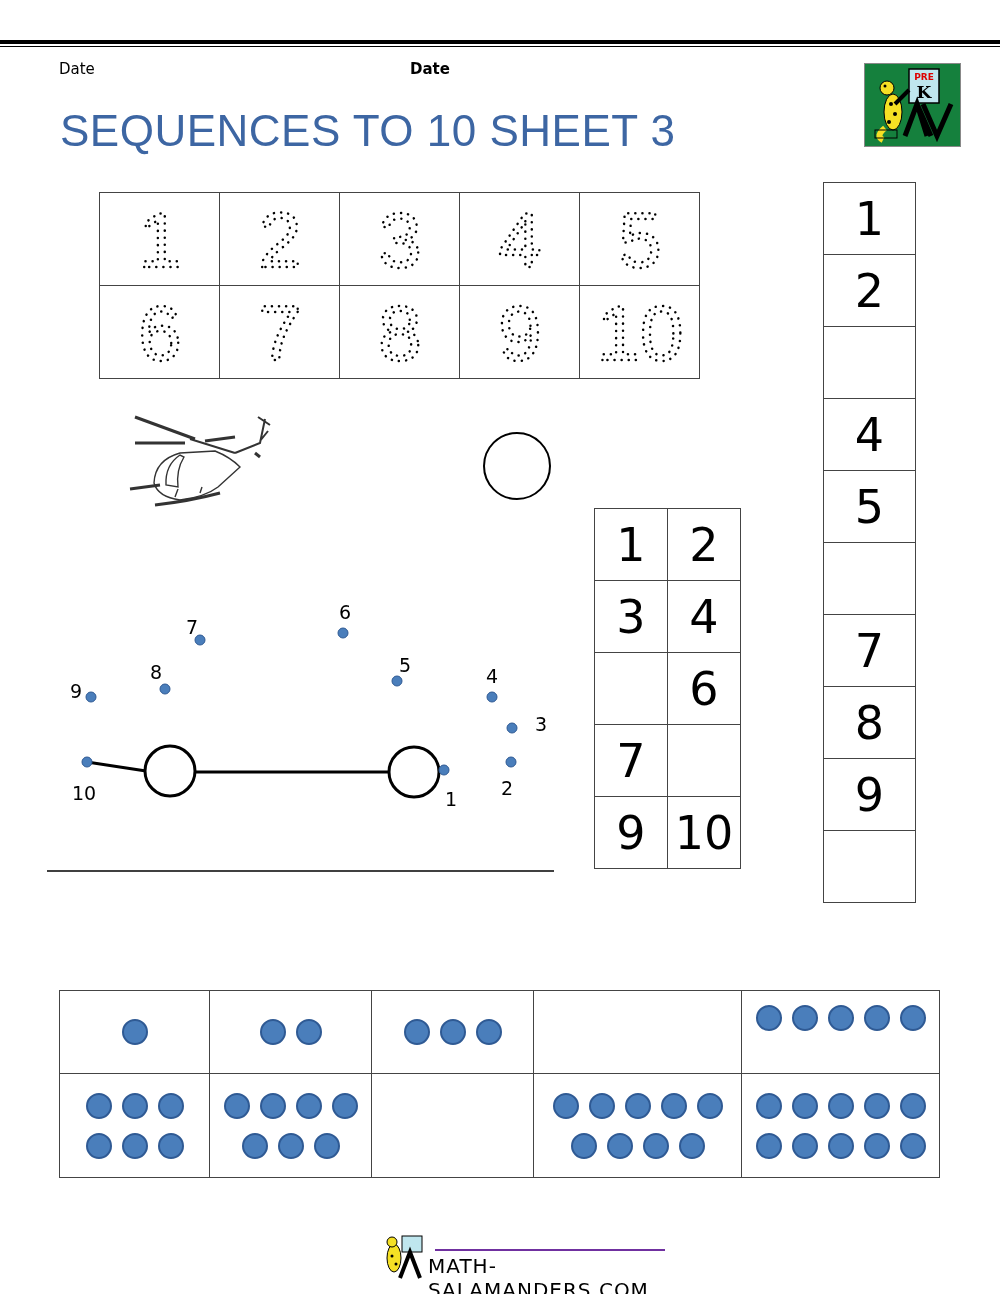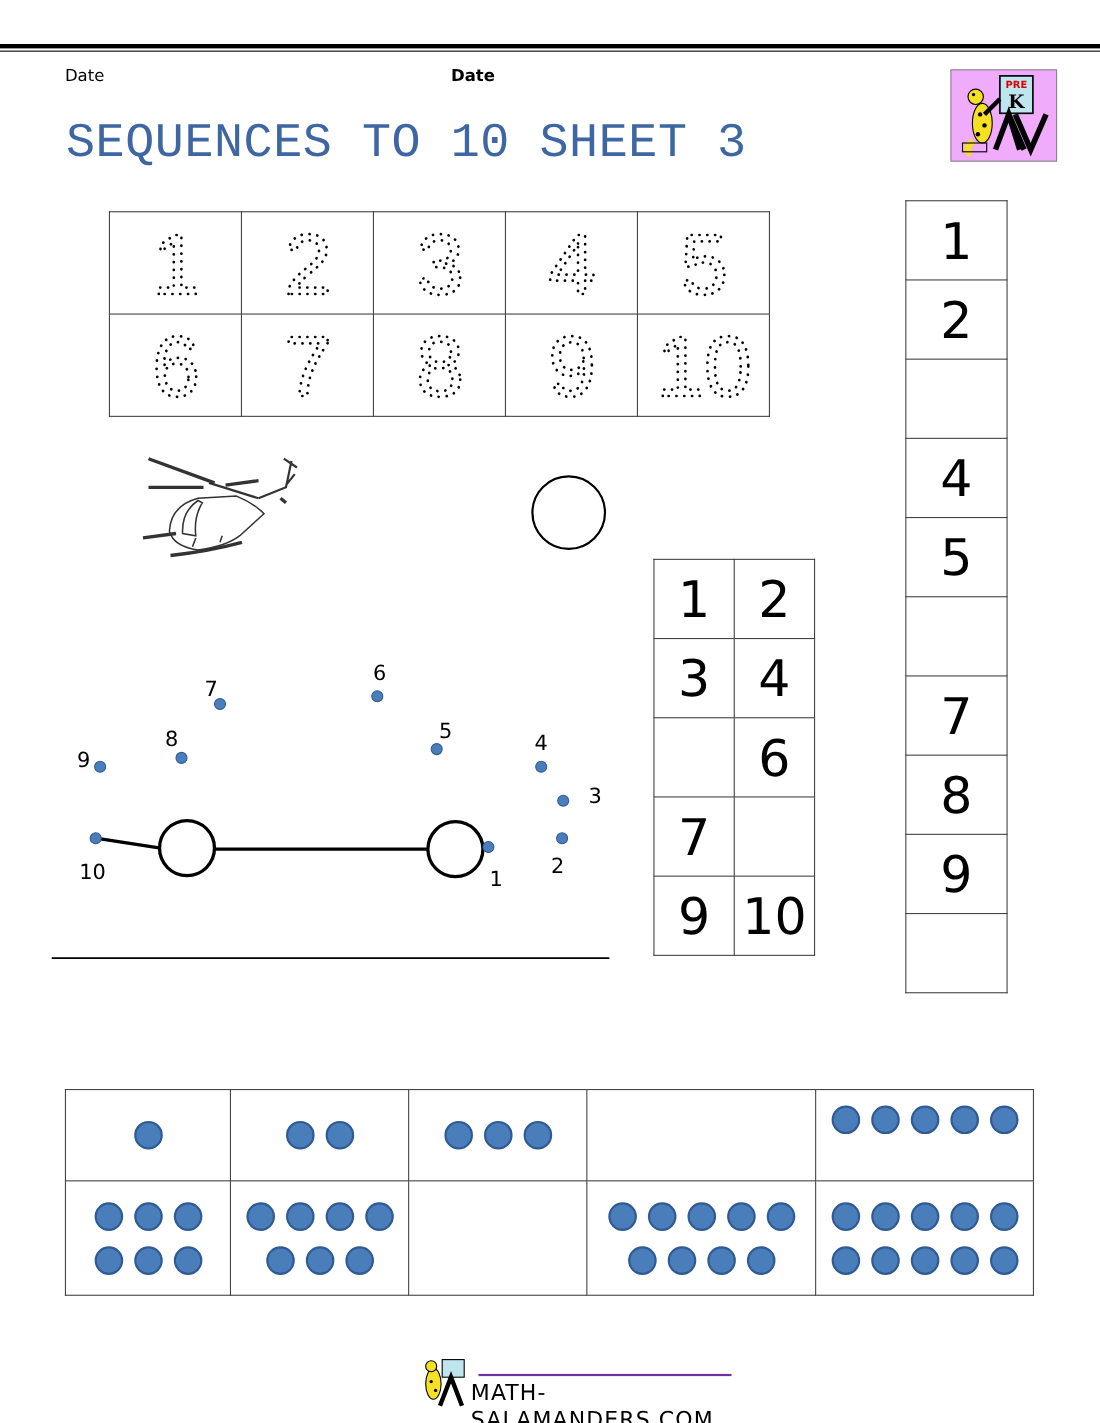--- a/index.html
+++ b/index.html
@@ -1,22 +1,22 @@
 <!DOCTYPE html>
 <html><head>
 <meta charset="utf-8">
 <style>
   html,body{margin:0;padding:0;background:#fff;}
   body{width:1000px;height:1294px;position:relative;overflow:hidden;font-family:"Liberation Sans",sans-serif;color:#000;}
   .abs{position:absolute;}
   .topbar1{left:0;top:40px;width:1000px;height:4px;background:#000;}
   .topbar2{left:0;top:46px;width:1000px;height:1px;background:#000;}
   .label{font-size:15px;font-family:"DejaVu Sans",sans-serif;}
-  .title{left:60px;top:106px;font-family:Liberation Mono, monospace;font-size:44px;color:#3d66a3;letter-spacing:0.5px;}
-  .logo{left:864px;top:63px;width:95px;height:82px;border:1px solid #888;background:#f0abfc;}
+  .title{left:60px;top:106px;font-family:Liberation Sans, sans-serif;font-size:44px;color:#3d66a3;letter-spacing:0.5px;}
+  .logo{left:864px;top:63px;width:95px;height:82px;border:1px solid #888;background:#15803d;}
   table{border-collapse:collapse;}
   .trace td{width:119px;height:92px;border:1px solid #444;text-align:center;vertical-align:middle;padding:0;}
   .trace svg{display:block;margin:0 auto;}
   .grid2 td{width:72px;height:71px;border:1px solid #444;text-align:center;vertical-align:middle;font-size:46px;padding:0;font-family:"DejaVu Sans",sans-serif;}
   .col1 td{width:91px;height:71px;border:1px solid #444;text-align:center;vertical-align:middle;font-size:46px;padding:0;font-family:"DejaVu Sans",sans-serif;}
   .dots td{border:1px solid #444;padding:0;vertical-align:middle;text-align:center;}
   .dot{display:inline-block;width:22px;height:22px;border-radius:50%;background:#4a7ebb;border:2px solid #2f5a94;margin:0 5px;vertical-align:middle;}
   .dotrow{height:40px;display:flex;justify-content:center;align-items:center;}
   .cdlabel{font-size:19px;font-family:"DejaVu Sans",sans-serif;}
   .footer-text{font-size:11px;font-weight:bold;font-family:"DejaVu Sans",sans-serif;}

